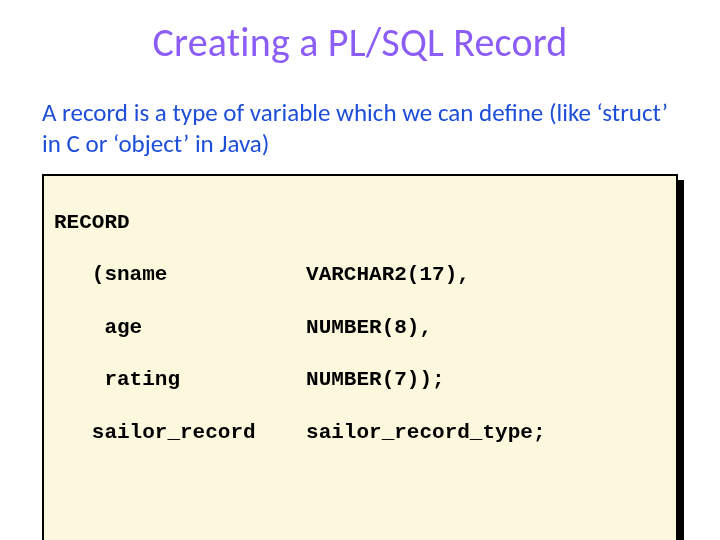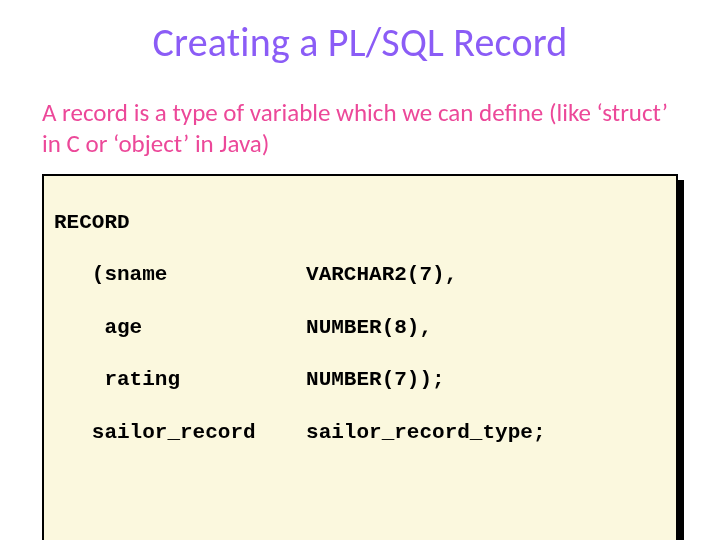--- a/index.html
+++ b/index.html
@@ -22,21 +22,21 @@
     text-align: center;
     font-size: 40px;
     font-weight: 400;
     color: #8b5cf6; 
     margin: 0 0 30px 0;
     letter-spacing: 0.2px;
   }
   .body-text {
     font-size: 25px;
     line-height: 1.25;
-    color: #ec4899;
+    color: #1d4ed8;
     margin: 0 0 14px 0;
   }
   .code-box-wrap {
     position: relative;
   }
   .code-shadow {
     position: absolute;
     top: 6px;
     left: 6px;
     right: -6px;
@@ -65,21 +65,21 @@
 <div class="slide">
 
   <h1 class="title">Creating a PL/SQL Record</h1>
 
   <p class="body-text">A record is a type of variable which we can define (like ‘struct’ in C or ‘object’ in Java)</p>
 
   <div class="code-box-wrap">
     <div class="code-shadow"></div>
     <div class="code-box">
 <span class="line">RECORD</span>
-<span class="line">   (sname           VARCHAR2(7),</span>
+<span class="line">   (sname           VARCHAR2(17),</span>
 <span class="line">    age             NUMBER(8),</span>
 <span class="line">    rating          NUMBER(7));</span>
 <span class="line">   sailor_record    sailor_record_type;</span>
 
 
 
 
 
     </div>
   </div>

